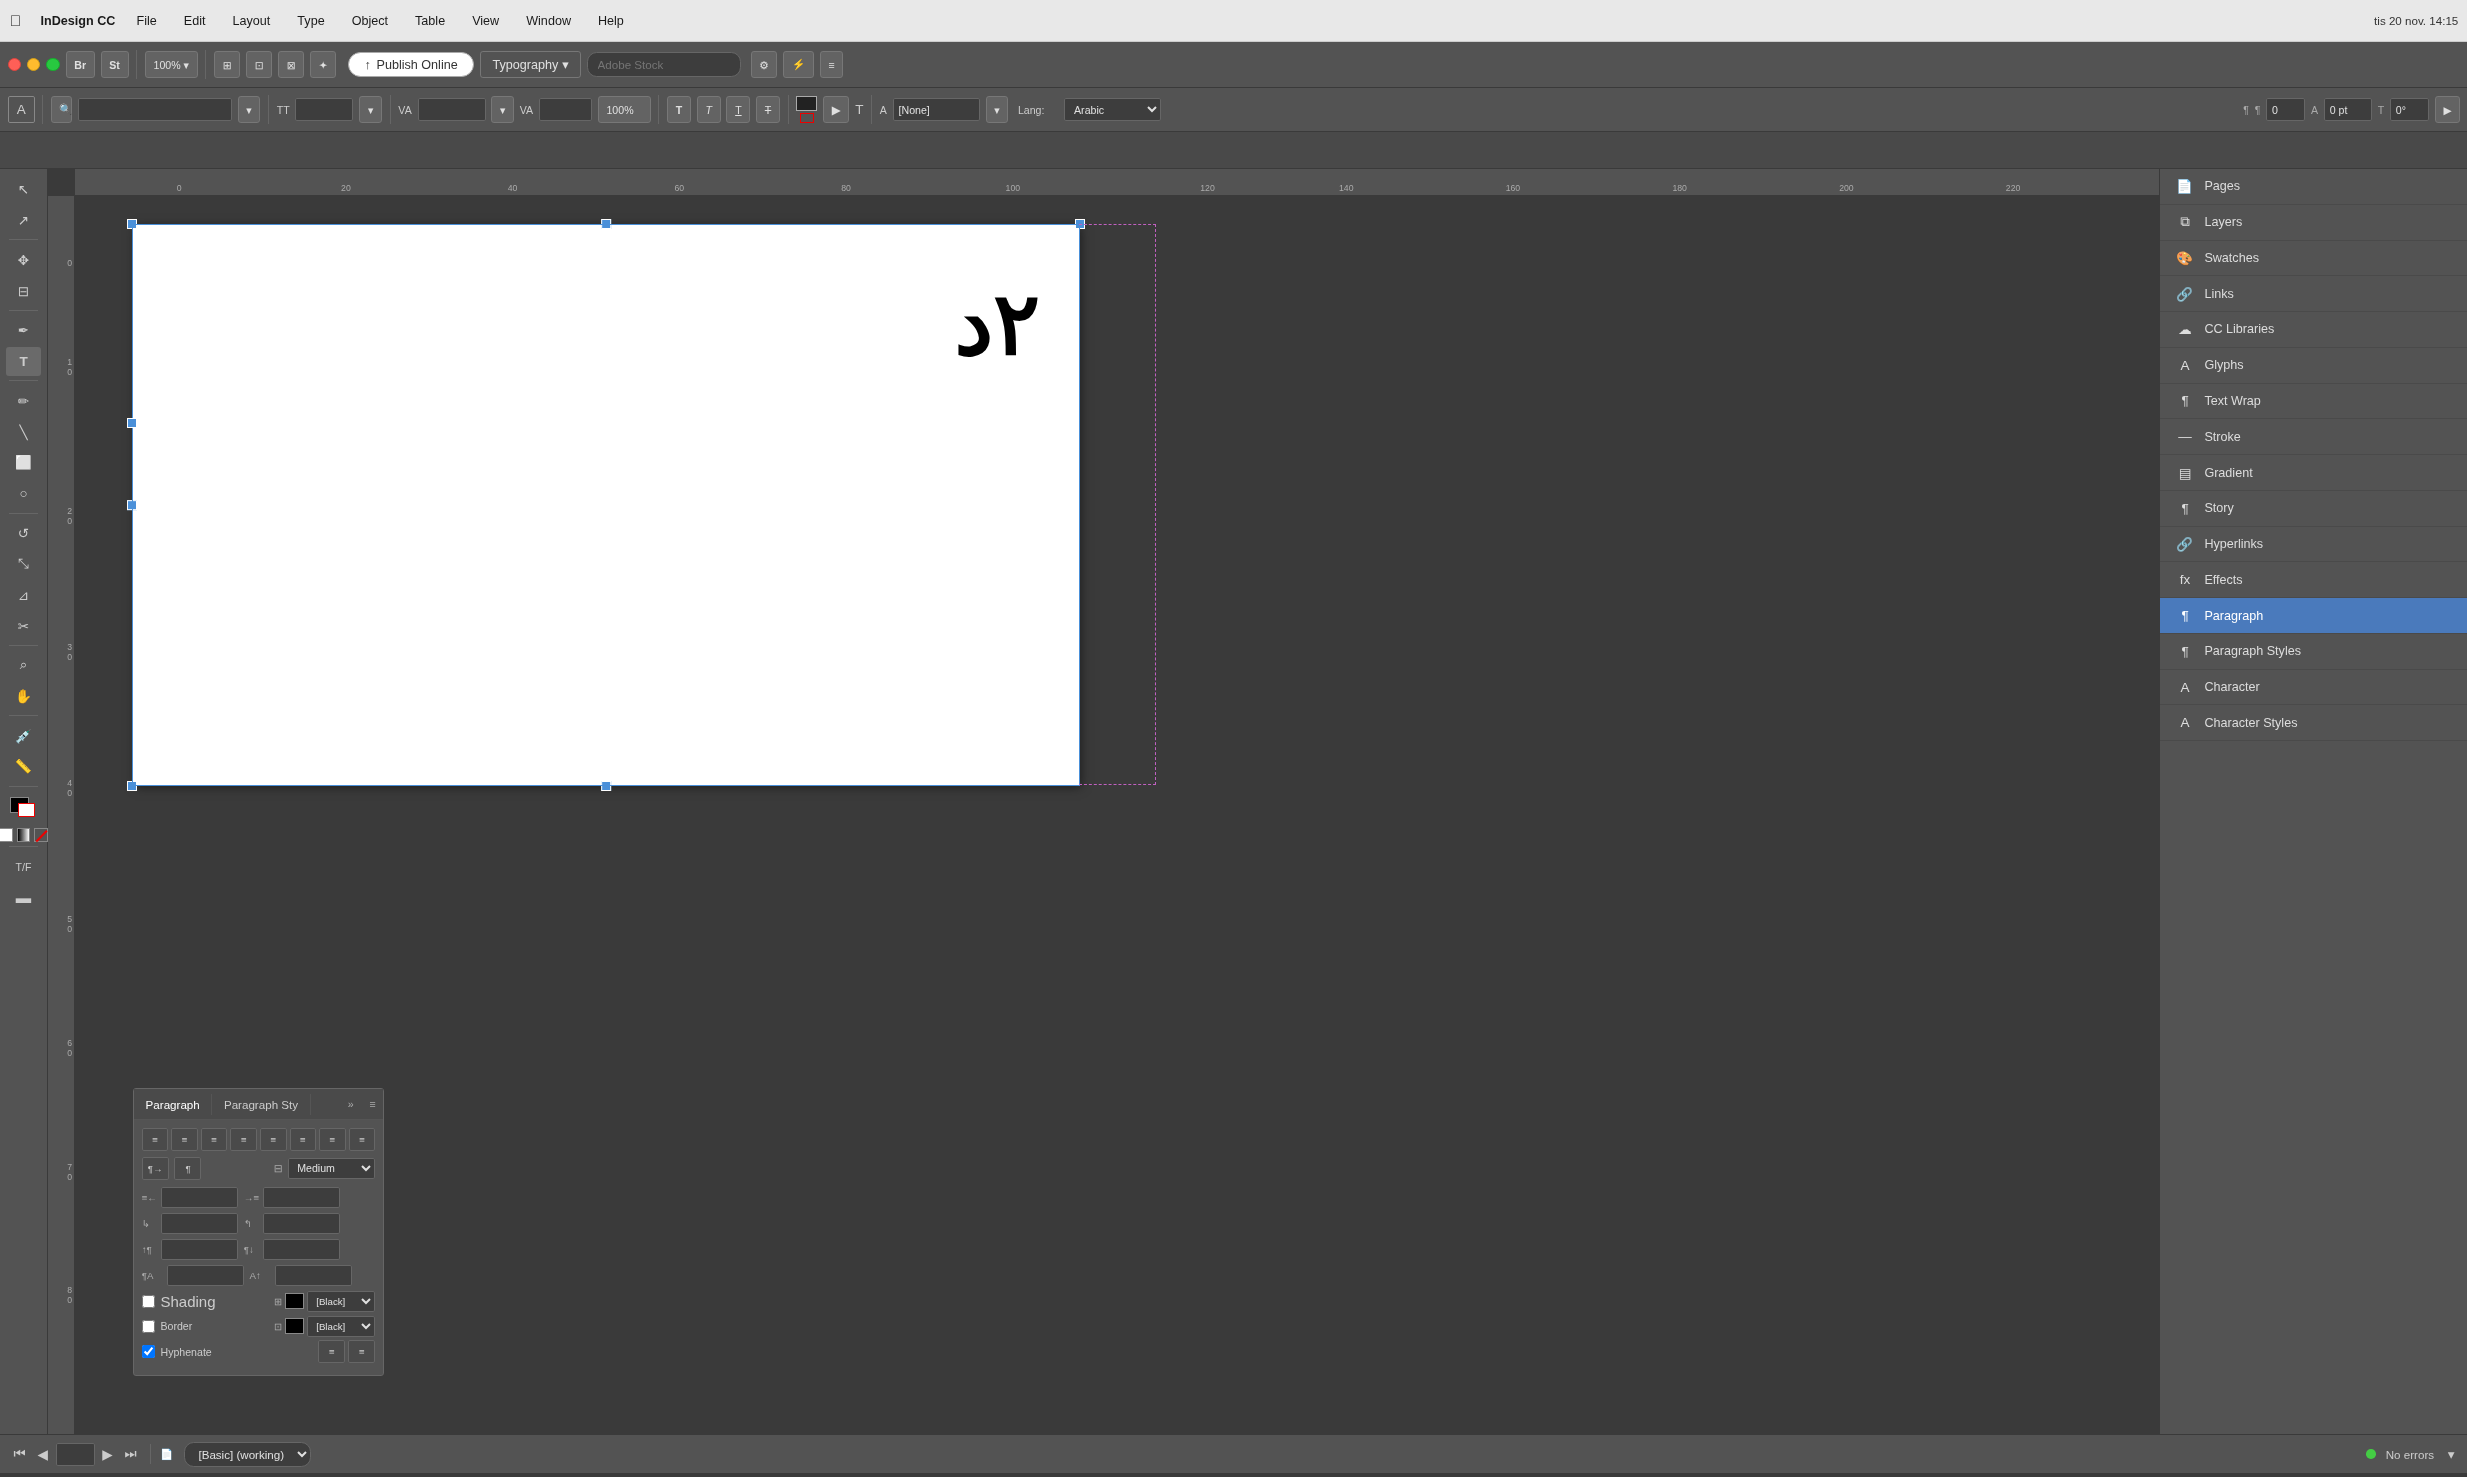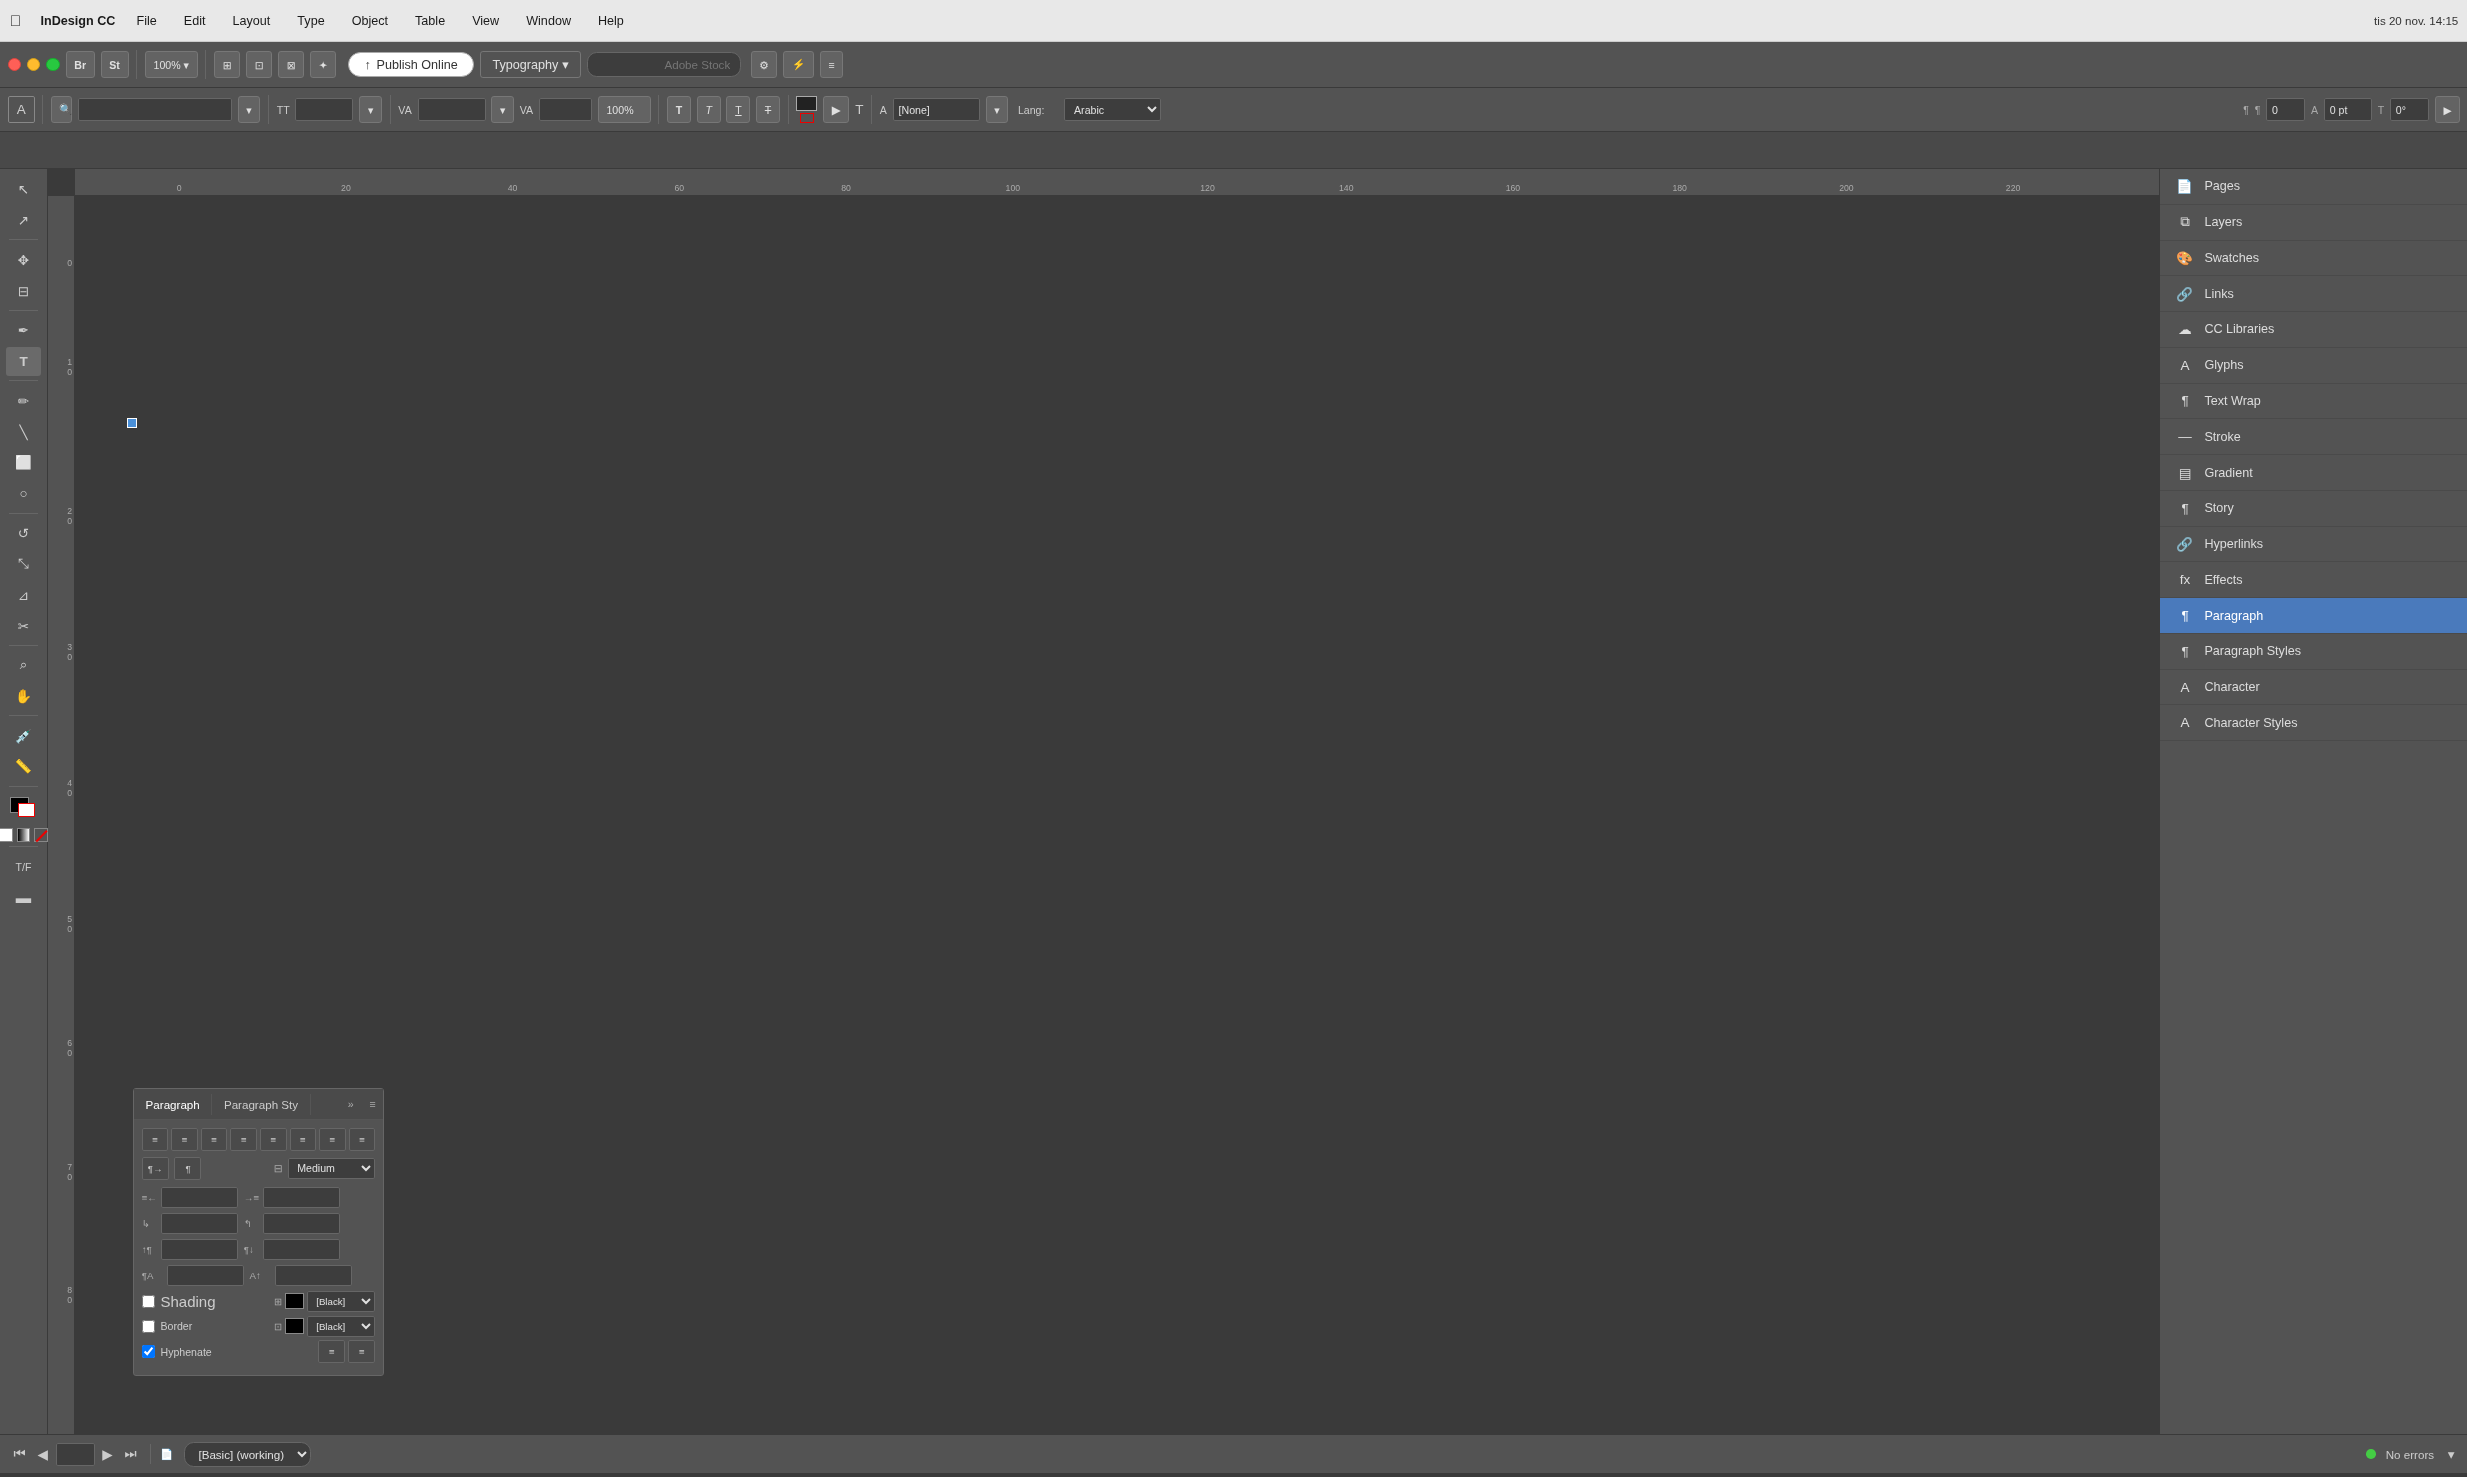--- a/index.html
+++ b/index.html
@@ -14,21 +14,21 @@
 
     
     .toolbar1 { display: flex; align-items: center; background: #535353; height: 46px; padding: 0 7.7px; gap: 5.8px; border-bottom: 1px solid #3a3a3a; }
     .toolbar2 { display: flex; align-items: center; background: #535353; height: 44px; padding: 0 7.7px; gap: 5.8px; border-bottom: 1px solid #3a3a3a; }
     .tb-btn { background: #636363; border: 1px solid #777; border-radius: 2.9px; color: #e0e0e0; padding: 2.9px 7.7px; font-size: 10.6px; cursor: pointer; display: flex; align-items: center; gap: 2.9px; height: 27px; }
     .tb-input { background: #3d3d3d; border: 1px solid #666; border-radius: 1.9px; color: #e0e0e0; padding: 1.9px 4.8px; font-size: 10.6px; height: 23px; }
     .tb-select { background: #3d3d3d; border: 1px solid #666; border-radius: 1.9px; color: #e0e0e0; padding: 1.9px 4.8px; font-size: 10.6px; height: 23px; margin-left: 14px; }
     .tb-separator { width: 1px; height: 29px; background: #666; margin: 0 1.9px; }
     .publish-btn { background: #fff; border: 1px solid #aaa; border-radius: 13.5px; color: #333; padding: 4.8px 15.4px; font-size: 12.6px; cursor: pointer; display: flex; align-items: center; gap: 5.8px; font-weight: 500; }
     .typography-btn { background: #535353; border: 1px solid #777; border-radius: 2.9px; color: #e0e0e0; padding: 4.8px 11.6px; font-size: 12.6px; cursor: pointer; display: flex; align-items: center; gap: 3.9px; }
-    .search-box { background: #3d3d3d; border: 1px solid #666; border-radius: 9.7px; color: #ccc; padding: 3.9px 9.7px; font-size: 11.6px; height: 25px; width: 154px; text-align: right; }
+    .search-box { background: #3d3d3d; border: 1px solid #666; border-radius: 9.7px; color: #ccc; padding: 3.9px 9.7px; font-size: 11.6px; height: 25px; width: 154px; }
 
     
     .tabs-bar { display: flex; align-items: center; background: #494949; height: 37px; padding: 0 48px; border-bottom: 1px solid #3a3a3a; gap: 1.9px; }
     .tab { display: flex; align-items: center; background: #5a5a5a; border: 1px solid #666; border-bottom: none; border-radius: 3.9px 3.9px 0 0; padding: 3.9px 13.5px; font-size: 11.6px; color: #ccc; cursor: pointer; gap: 5.8px; height: 29px; }
     .tab.active { background: #3a3a3a; color: #fff; border-color: #777; }
     .tab-close { font-size: 9.7px; opacity: 0.7; }
 
     
     .main-layout { display: flex; height: calc(1477px - 42px - 50px - 44px - 37px - 39px); }
 
@@ -284,20 +284,40 @@
       <span style="position:absolute;top:36%;font-size:8.7px;color:#aaa;">3<br>0</span>
       <span style="position:absolute;top:47%;font-size:8.7px;color:#aaa;">4<br>0</span>
       <span style="position:absolute;top:58%;font-size:8.7px;color:#aaa;">5<br>0</span>
       <span style="position:absolute;top:68%;font-size:8.7px;color:#aaa;">6<br>0</span>
       <span style="position:absolute;top:78%;font-size:8.7px;color:#aaa;">7<br>0</span>
       <span style="position:absolute;top:88%;font-size:8.7px;color:#aaa;">8<br>0</span>
     </div>
 
     <div class="canvas-bg">
 
+      <div class="page-canvas">
+
+        <div class="handle" style="top:-5.8px;left:-5.8px;"></div>
+
+        <div class="handle" style="top:-5.8px;left:50%;transform:translateX(-50%);"></div>
+
+        <div class="handle" style="top:-5.8px;right:-5.8px;"></div>
+
+        <div class="handle" style="top:50%;transform:translateY(-50%);left:-5.8px;"></div>
+
+        <div class="handle" style="bottom:-5.8px;left:-5.8px;"></div>
+
+        <div class="handle" style="bottom:-5.8px;left:50%;transform:translateX(-50%);"></div>
+
+        <div style="position:absolute;top:-1px;left:-1px;right:-1px;bottom:-1px;border:1px solid #4a90d9;pointer-events:none;"></div>
+
+        <div style="position:absolute;top:-1px;right:-77px;bottom:0;width:77px;border-top:1px dashed #c060c0;border-bottom:1px dashed #c060c0;border-right:1px dashed #c060c0;"></div>
+
+        <div class="arabic-text" style="font-family:'Times New Roman', serif; font-size:87px; font-weight:bold; color:#000; position:absolute; right:39px; top:48px;">٢د</div>
+      </div>
 
       <div style="position:absolute;top:222px;left:52px;width:9.7px;height:9.7px;background:#4a90d9;border:1px solid #fff;"></div>
 
       <div class="paragraph-panel" style="position:absolute;bottom:58px;left:58px;width:251px;">
         <div class="panel-tabs">
           <div class="panel-tab active">Paragraph</div>
           <div class="panel-tab">Paragraph Sty</div>
           <div class="panel-tab-more">»</div>
           <span style="padding:3.9px 7.7px;font-size:10.6px;color:#aaa;cursor:pointer;">≡</span>
         </div>

